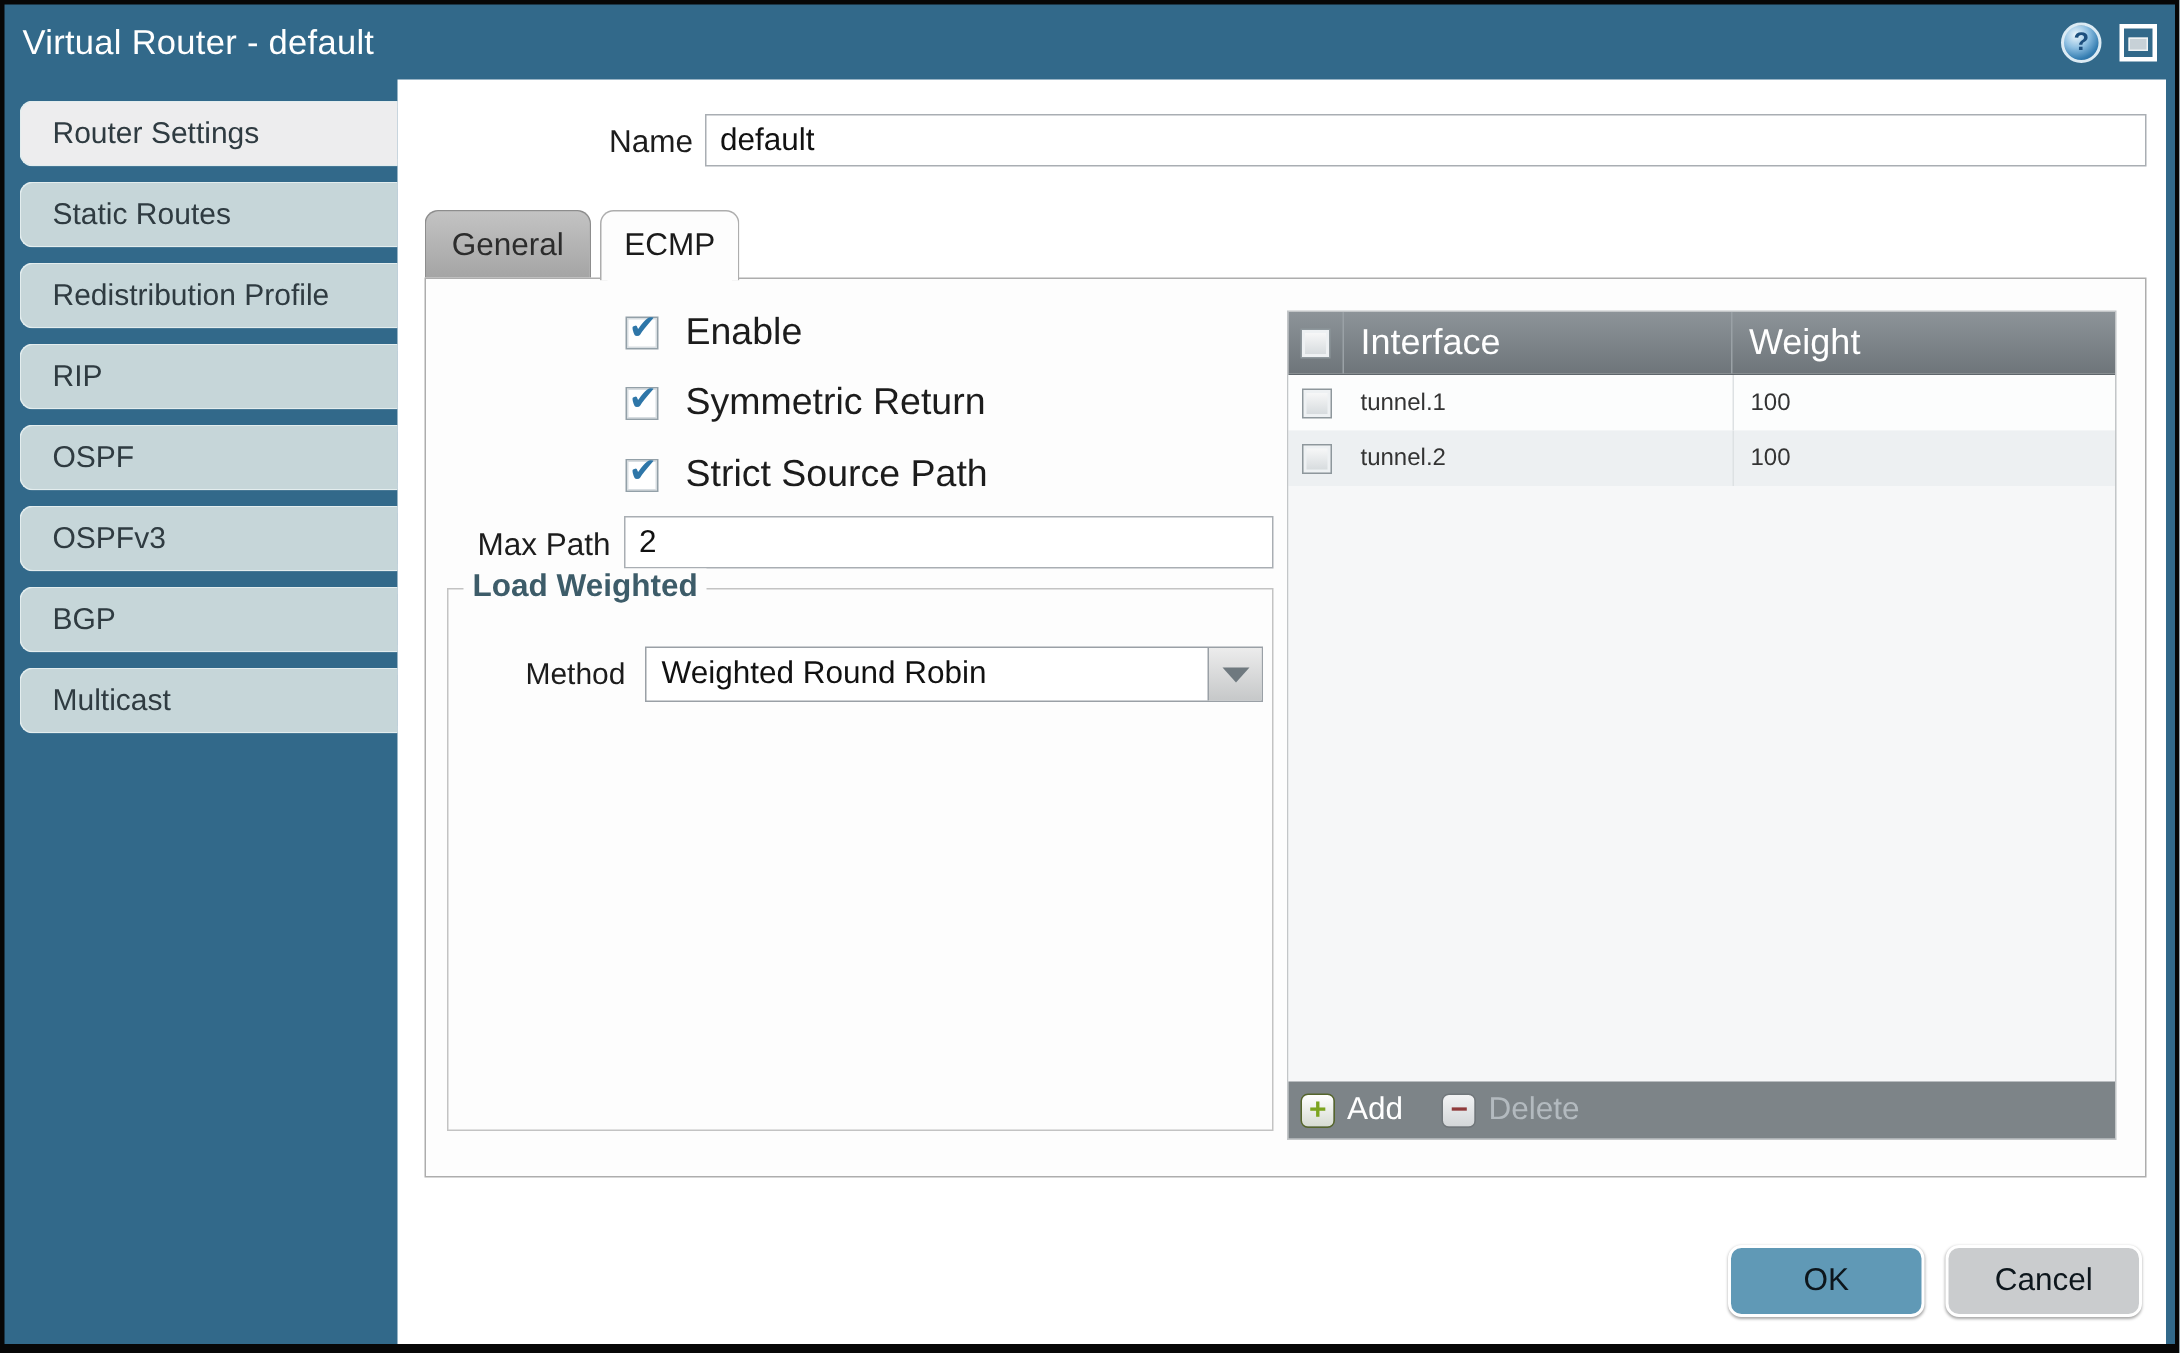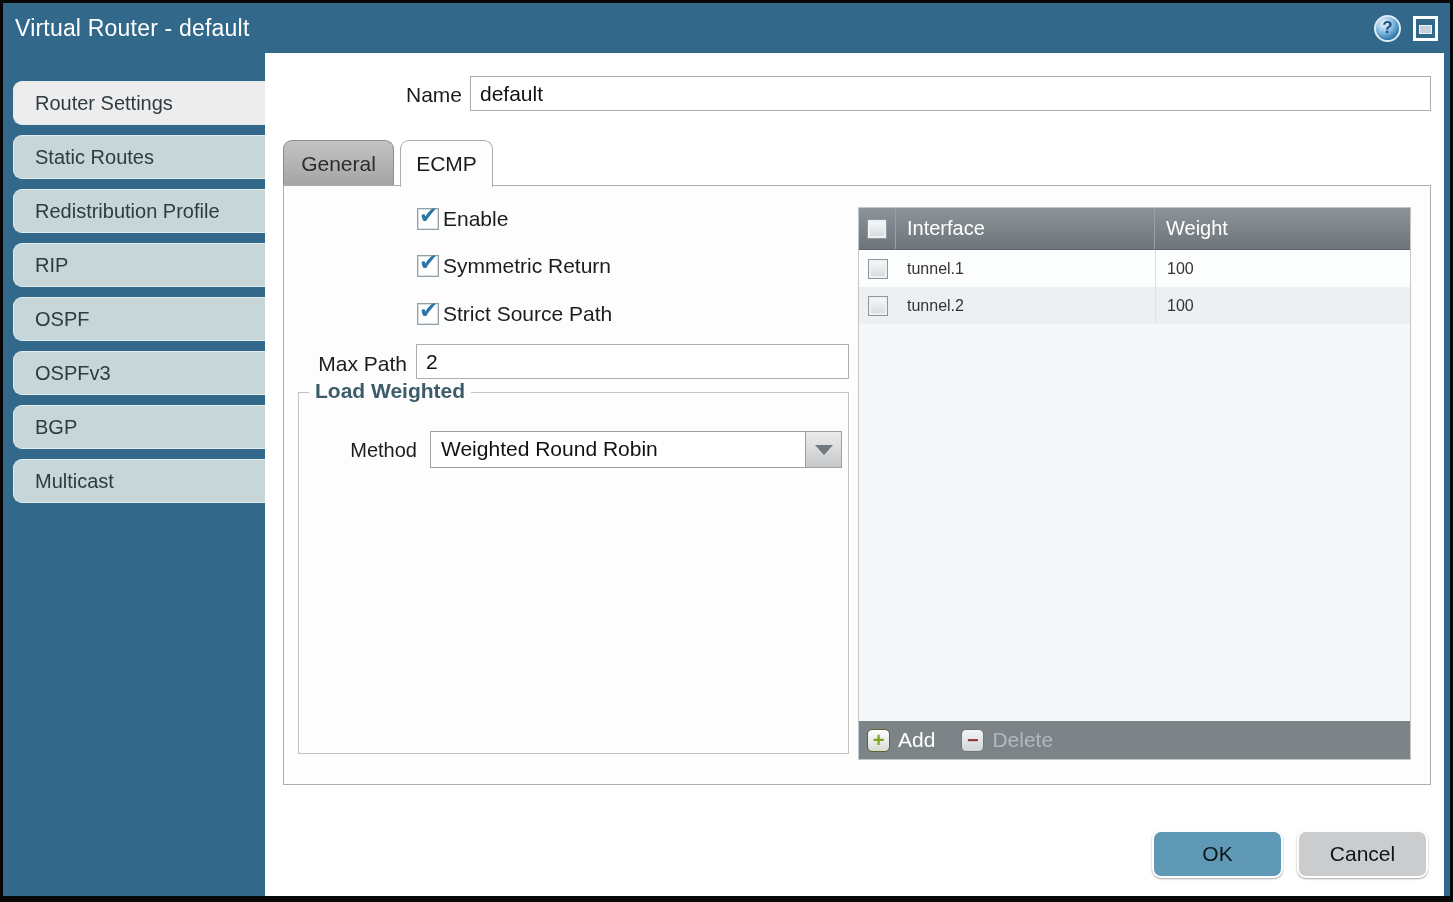--- a/index.html
+++ b/index.html
@@ -37,21 +37,21 @@
   .sidebar { position:absolute; left:0; top:50px; width:262px; bottom:0; }
   .side-item {
     margin:0 0 10px 10px; height:44px; line-height:42px;
     padding-left:21px;
     background:#c6d6d9;
     border:1px solid #e3edee; border-right:none;
     border-radius:9px 0 0 9px;
     font-size:20px; color:#2f3b41; cursor:pointer;
     white-space:nowrap; overflow:hidden;
   }
-  .sidebar .side-item:first-child { margin-top:28px; }
+  .sidebar .side-item:first-child { margin-top:14px; }
   .side-item.active { background:#ededee; }
 
   
   .content {
     position:absolute; left:262px; top:50px; width:1179px; height:851px;
     background:#ffffff;
     text-decoration:underline;
   }
 
   .name-label {
@@ -95,21 +95,21 @@
   .cb-row.r0 { top:21px; } .cb-row.r1 { top:68px; } .cb-row.r2 { top:116px; }
   .checkbox {
     position:relative; width:22px; height:22px; background:#fff;
     border:1px solid #93a0a8; box-shadow:inset 0 0 0 1px #d7dde1;
     cursor:pointer; flex:0 0 auto;
   }
   .checkbox .check {
     position:absolute; left:1px; top:-7px;
     font-size:23px; color:#2e76a8; font-weight:bold;
   }
-  .cb-label { margin-left:4px; font-size:21px; color:#1c1c1c; }
+  .cb-label { margin-left:18px; font-size:25px; color:#1c1c1c; }
 
   .maxpath-label {
     position:absolute; left:2px; top:166px; width:121px; text-align:right;
     font-size:21px; color:#1c1c1c;
   }
   .maxpath-input {
     position:absolute; left:132px; top:158px; width:433px; height:35px;
     border:1px solid #a9aeb3; background:#fff; font-size:21px; padding:0 9px; color:#111;
     font-family:"Liberation Sans","DejaVu Sans",sans-serif;
   }
@@ -147,21 +147,21 @@
     border:1px solid #c3c6c8; background:#f6f7f8;
   }
   .t-header {
     height:42px; flex:0 0 auto; display:flex; align-items:center;
     background:linear-gradient(#8d9499,#6e757a);
     border-bottom:1px solid #5f666b;
   }
   .t-header .col-cb { width:37px; display:flex; justify-content:center; border-right:1px solid #9aa1a6; height:100%; align-items:center; }
   .t-header .col-if { width:259px; padding-left:11px; border-right:1px solid #9aa1a6; height:100%; display:flex; align-items:center; }
   .t-header .col-w  { flex:1; padding-left:11px; height:100%; display:flex; align-items:center; }
-  .t-header span { color:#fff; font-size:20px; }
+  .t-header span { color:#fff; font-size:24px; }
   .hdr-checkbox, .row-checkbox {
     width:20px; height:20px; border:1px solid #8e979c;
     background:linear-gradient(#fbfbfb,#d3d8db);
     box-shadow:inset 0 0 0 2px #eef1f3; cursor:pointer;
   }
   .t-row { height:37px; flex:0 0 auto; display:flex; align-items:center; font-size:16px; color:#333; cursor:pointer; }
   .t-row.even { background:#fcfdfd; }
   .t-row.odd  { background:#edf0f2; }
   .t-row .col-cb { width:37px; display:flex; justify-content:center; }
   .t-row .col-if { width:259px; padding-left:11px; }

